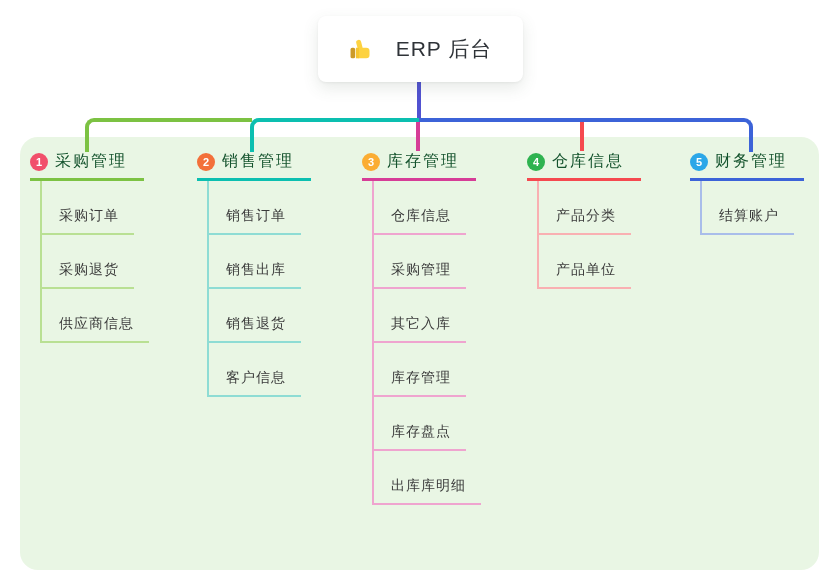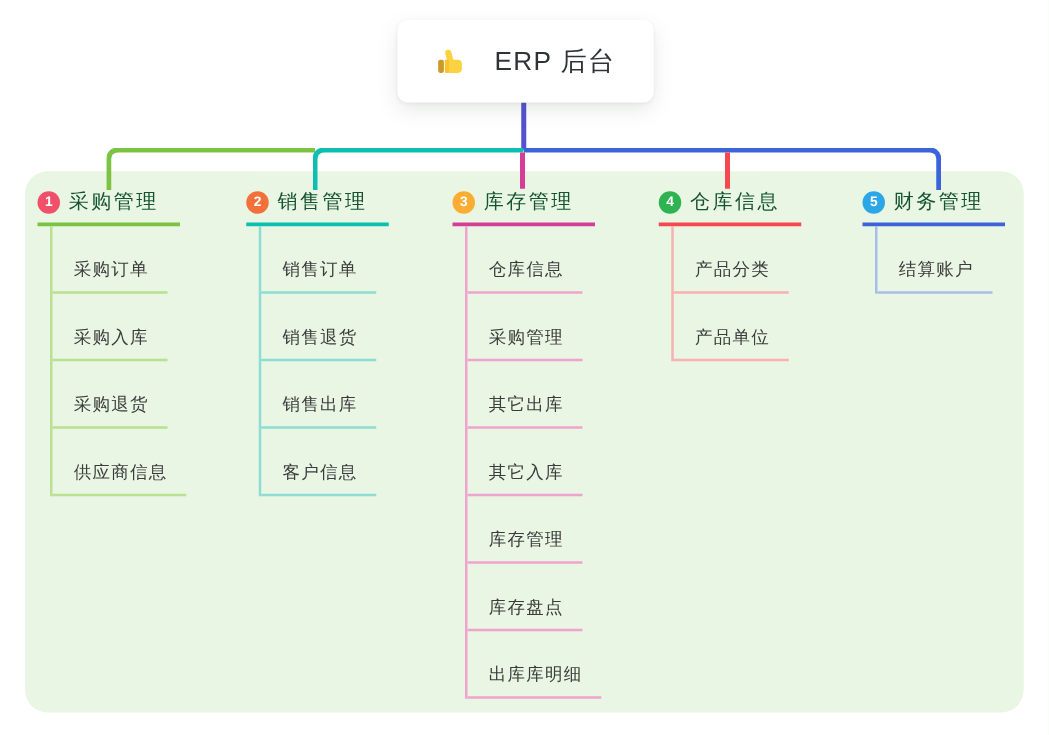--- a/index.html
+++ b/index.html
@@ -97,48 +97,46 @@
   <span>ERP 后台</span>
 </div>
 
 <article class="abs branch" style="--line: #7cc243; --cline: #b9e093; --badge: #f1506b;">
   <div class="branch-header">
     <span class="badge">1</span>
     <span class="branch-label">采购管理</span>
   </div>
   <div class="children">
       <div class="child">采购订单</div>
-      <div class="child">采购入库</div>
       <div class="child">采购退货</div>
       <div class="child">供应商信息</div>
     </div>
 </article>
 
 <article class="abs branch" style="--line: #0cbfb0; --cline: #8edcd4; --badge: #f3703a;">
   <div class="branch-header">
     <span class="badge">2</span>
     <span class="branch-label">销售管理</span>
   </div>
   <div class="children">
       <div class="child">销售订单</div>
+      <div class="child">销售出库</div>
       <div class="child">销售退货</div>
-      <div class="child">销售出库</div>
       <div class="child">客户信息</div>
     </div>
 </article>
 
 <article class="abs branch" style="--line: #d63d97; --cline: #efa4cf; --badge: #fbad33;">
   <div class="branch-header">
     <span class="badge">3</span>
     <span class="branch-label">库存管理</span>
   </div>
   <div class="children">
       <div class="child">仓库信息</div>
       <div class="child">采购管理</div>
-      <div class="child">其它出库</div>
       <div class="child">其它入库</div>
       <div class="child">库存管理</div>
       <div class="child">库存盘点</div>
       <div class="child">出库库明细</div>
     </div>
 </article>
 
 <article class="abs branch" style="--line: #f5494f; --cline: #f9b0b2; --badge: #2fb350;">
   <div class="branch-header">
     <span class="badge">4</span>

